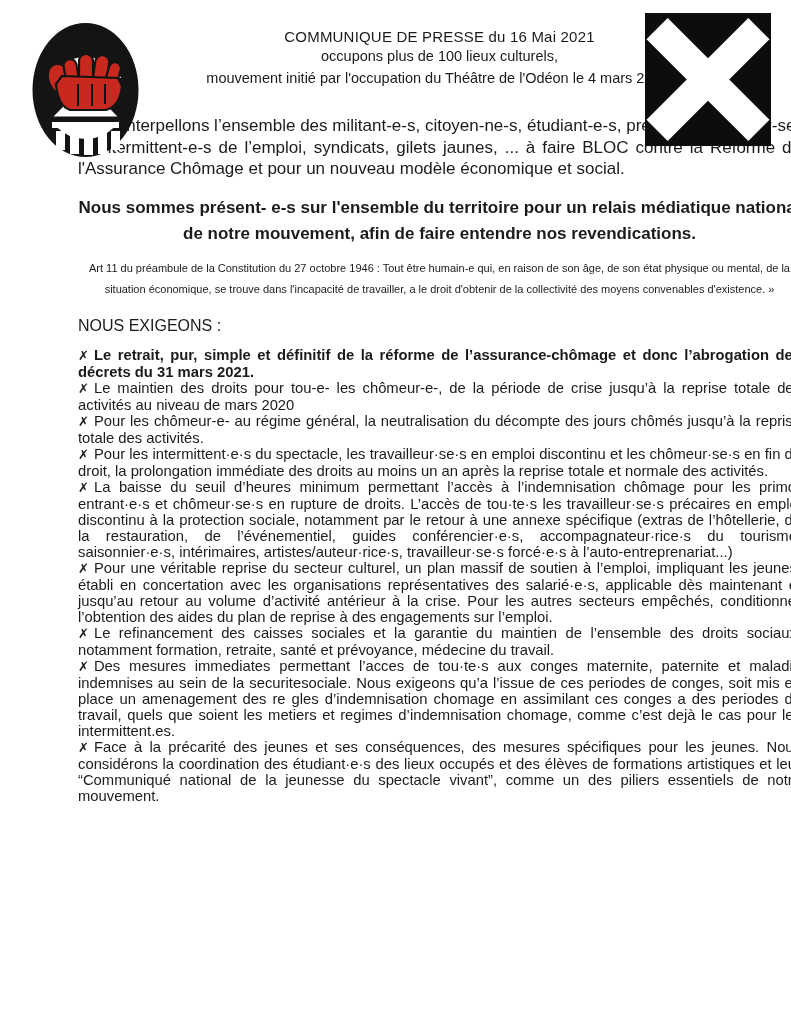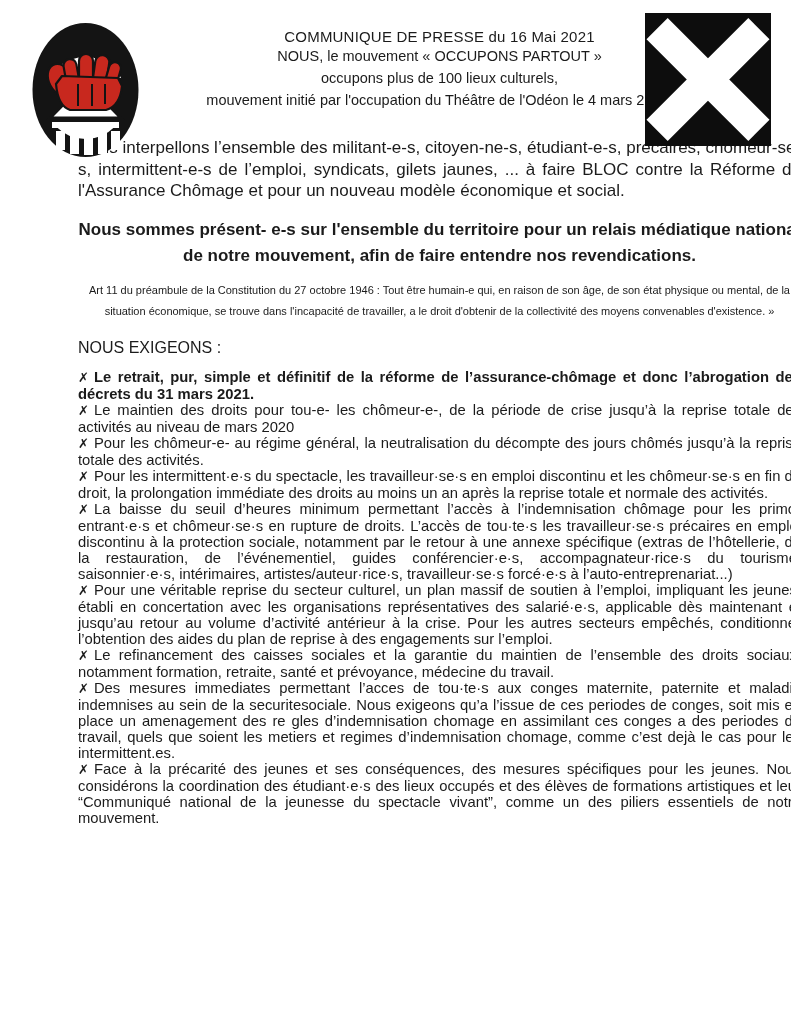--- a/index.html
+++ b/index.html
@@ -99,21 +99,20 @@
       <g transform="translate(63,66.5)" fill="#ffffff">
         <rect x="-72" y="-15" width="144" height="30" transform="rotate(45)"></rect>
         <rect x="-72" y="-15" width="144" height="30" transform="rotate(-45)"></rect>
       </g>
       <rect x="0" y="0" width="126" height="133" fill="none" stroke="#0d0d0d" stroke-width="2"></rect>
     </svg>
   </div>
 
   <div class="header-text">
     <div class="press-line">COMMUNIQUE DE PRESSE du 16 Mai 2021</div>
-    <div class="subtitle-line">NOUS, le mouvement « OCCUPONS PARTOUT »</div>
     <div class="subtitle-line">occupons plus de 100 lieux culturels,</div>
     <div class="subtitle-line">mouvement initié par l'occupation du Théâtre de l'Odéon le 4 mars 2021.</div>
   </div>
 
   <p class="intro">Nous interpellons l’ensemble des militant-e-s, citoyen-ne-s, étudiant-e-s, précaires, chômeur-se-s, intermittent-e-s de l’emploi, syndicats, gilets jaunes, ... à faire BLOC contre la Réforme de l'Assurance Chômage et pour un nouveau modèle économique et social.</p>
 
   <p class="statement">Nous sommes présent- e-s sur l'ensemble du territoire pour un relais médiatique national de notre mouvement, afin de faire entendre nos revendications.</p>
 
   <p class="quote">Art 11 du préambule de la Constitution du 27 octobre 1946 :  Tout être humain-e qui, en raison de son âge, de son état physique ou mental, de la situation économique, se trouve dans l'incapacité de travailler, a le droit d'obtenir de la collectivité des moyens convenables d'existence. »</p>
 

